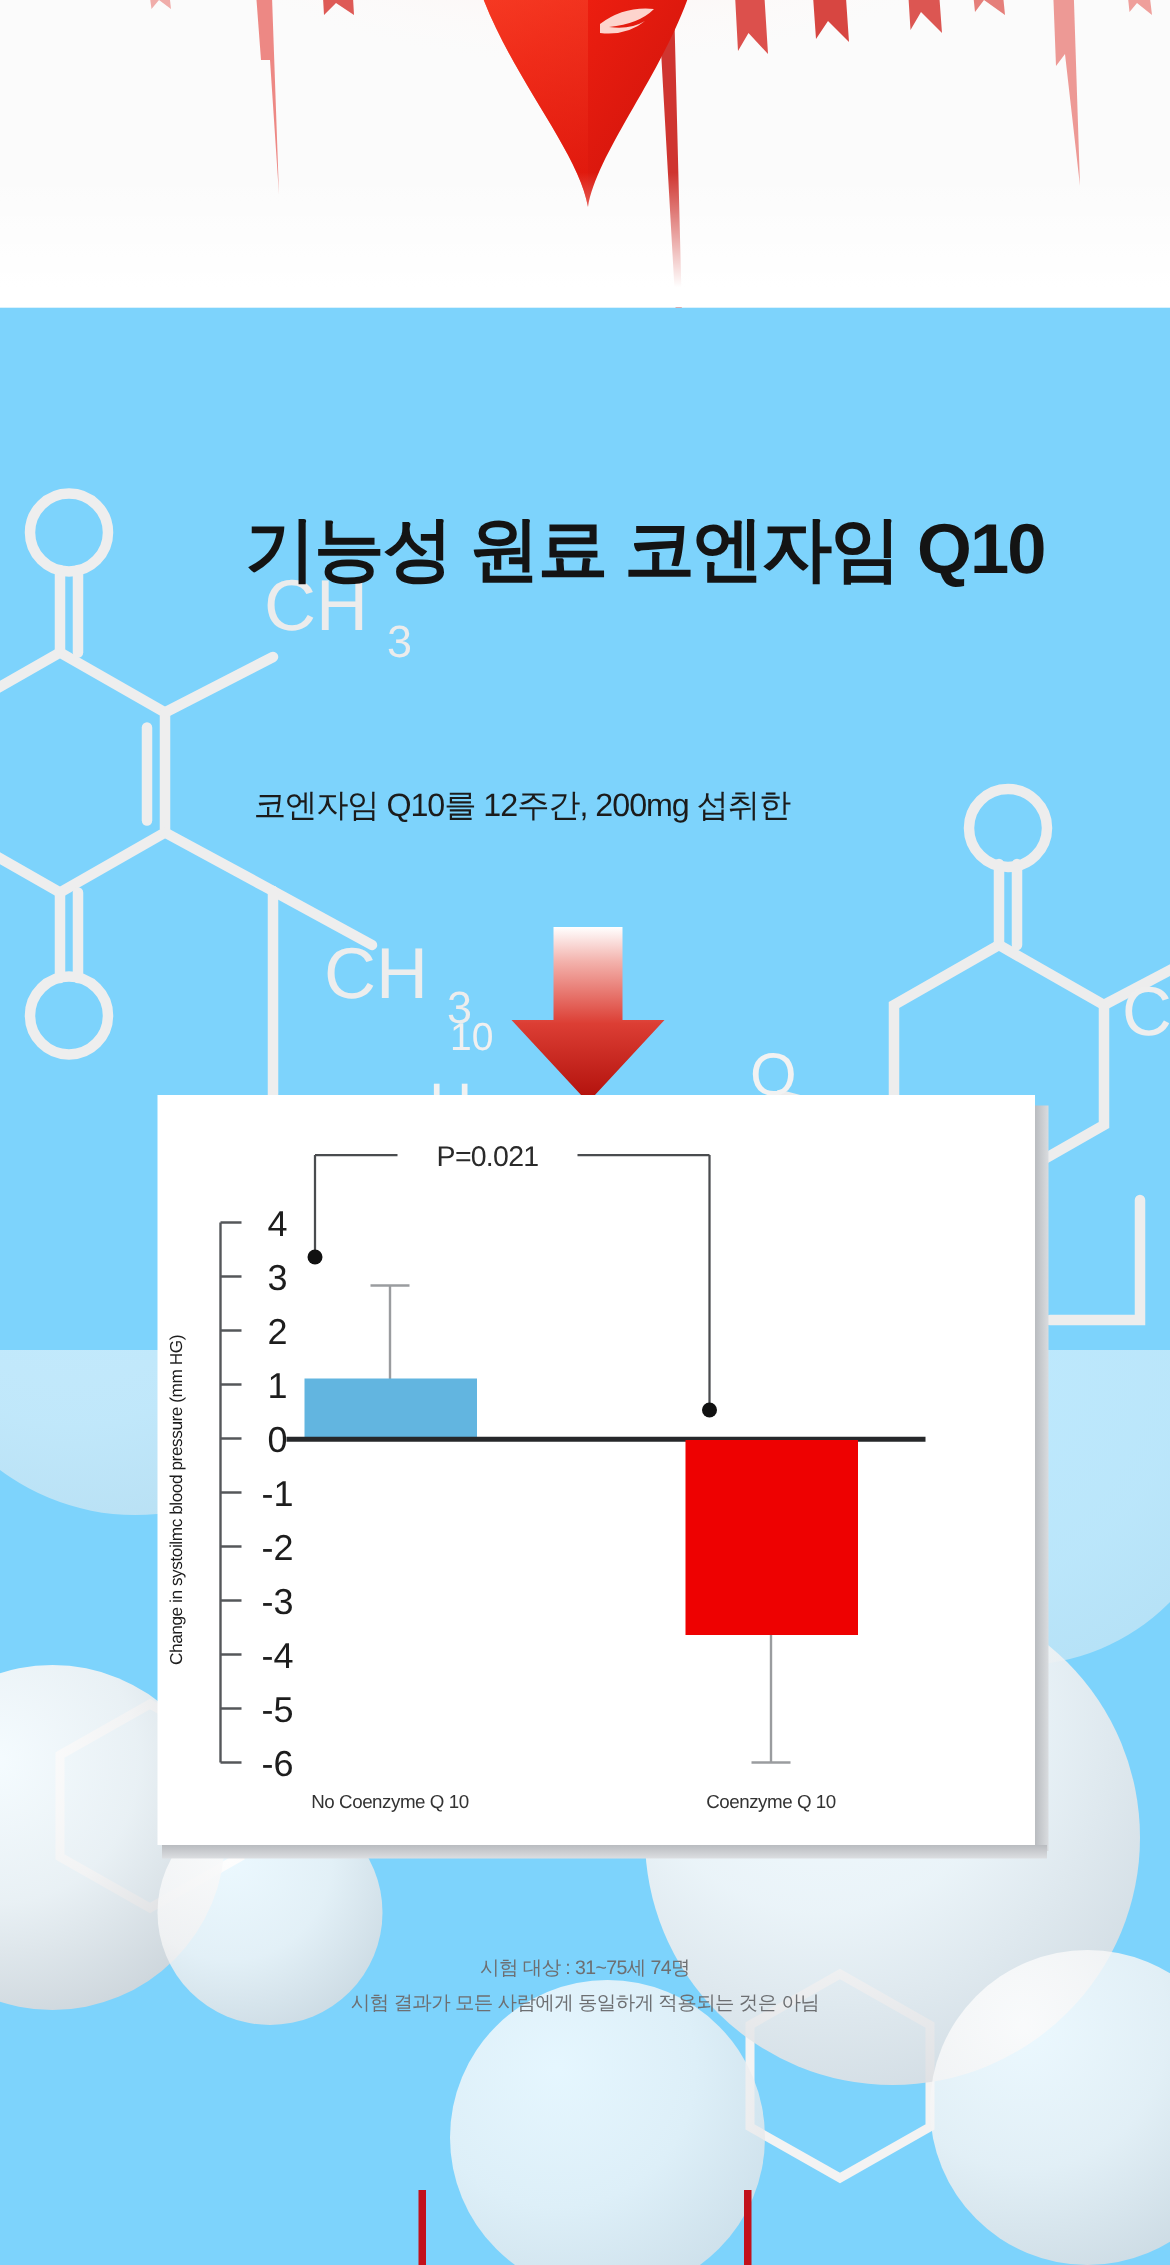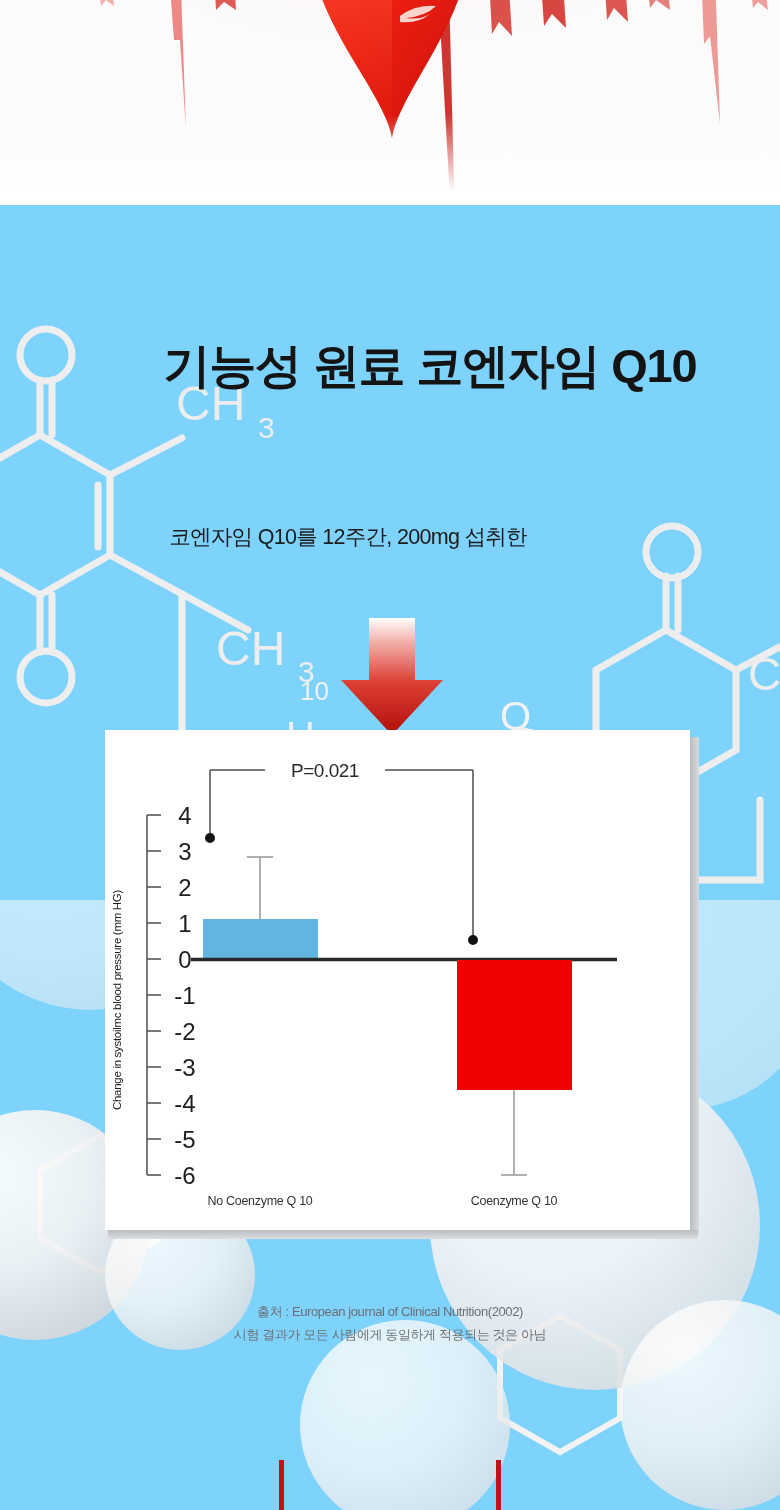--- a/index.html
+++ b/index.html
@@ -259,20 +259,20 @@
         <path d="M409,360 L409,445"></path>
         <path d="M396,445 L422,445"></path>
       </g>
 
       <text class="cat-lab" x="155" y="475" text-anchor="middle">No Coenzyme Q 10</text>
       <text class="cat-lab" x="409" y="475" text-anchor="middle">Coenzyme Q 10</text>
     </svg>
   </div>
 
   <div class="notes">
-    <div>출처 : European journal of Clinical Nutrition(2002)</div>
+    <div>시험 대상 : 31~75세 74명</div>
     <div>시험 결과가 모든 사람에게 동일하게 적용되는 것은 아님</div>
   </div>
 
   <div class="redbar b1"></div>
   <div class="redbar b2"></div>
 
 </div>
 
 </body></html>

